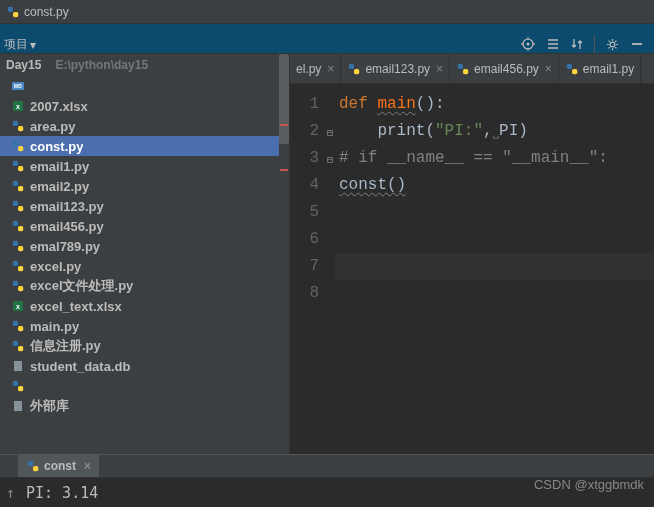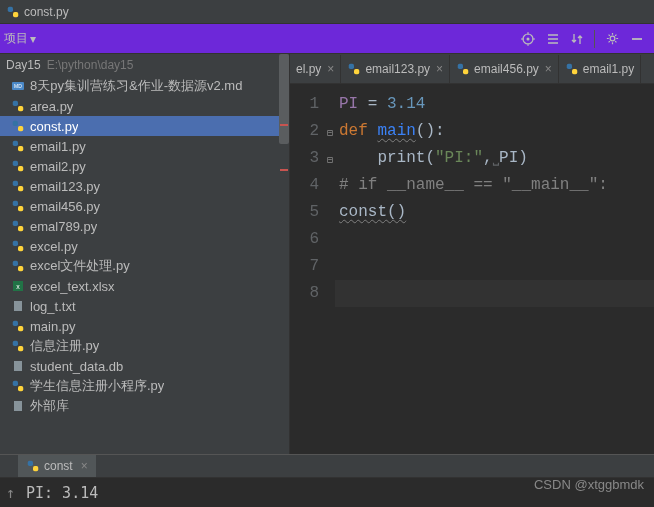--- a/index.html
+++ b/index.html
@@ -11,37 +11,38 @@
   overflow: hidden;
 }
 .titlebar {
   height: 24px; background: #3c3f41;
   display: flex; align-items: center;
   border-bottom: 1px solid #323232;
 }
 .titlebar .fileicon { margin-left: 6px; }
 .titlebar .title { margin-left: 4px; font-size: 12px; color: #bbbbbb; }
 .toolbar {
-  height: 30px; background: #6d28d9;
-  display: flex; align-items: center;
+  height: 30px; background: #0c4a6e;
+  display: flex; align-items: flex-end;
   border-bottom: 1px solid #323232;
   padding: 0 4px;
 }
 .toolbar .left { display: flex; align-items: center; gap: 4px; }
 .toolbar .spacer { width: 100px; }
 .toolbar .icons { display: flex; align-items: center; gap: 10px; margin-left: auto; margin-right: 6px; }
 .toolbar .icons > span, .toolbar .icons > div { cursor: pointer; }
 .sep { width: 1px; height: 18px; background: #555; }
 .dropdown { display: flex; align-items: center; gap: 2px; font-size: 12px; }
 .main { display: flex; height: 400px; }
 .sidebar {
   width: 290px; background: #3c3f41;
   border-right: 1px solid #323232;
   display: flex; flex-direction: column;
   position: relative;
+  font-weight: bold;
 }
 .sidebar .bc {
   height: 22px; display: flex; align-items: center;
   padding: 0 6px; font-size: 12px; color: #888;
 }
 .sidebar .bc .root { color: #bbbbbb; }
 .tree { flex: 1; overflow-y: auto; position: relative; font-size: 13px; }
 .tree-item {
   height: 20px; display: flex; align-items: center;
   padding-left: 10px; gap: 4px; cursor: pointer;
@@ -64,30 +65,30 @@
 }
 .tab .close { font-size: 12px; color: #888; margin-left: 2px; }
 .editor { flex: 1; display: flex; font-family: "Consolas", "Courier New", monospace; font-size: 16px; line-height: 27px; }
 .gutter { width: 45px; text-align: right; color: #606366; padding-right: 16px; position: relative; }
 .gutter .line { height: 27px; }
 .gutter .fold { position: absolute; right: 2px; color: #888; font-size: 10px; }
 .code { flex: 1; position: relative; }
 .code .line { height: 27px; white-space: pre; padding-left: 4px; }
 .code .cursor-line { background: #323232; }
 .kw { color: #cc7832; }
-.fn { color: #3b82f6; }
+.fn { color: #f97316; }
 .num { color: #6897bb; }
 .str { color: #6a8759; }
 .com { color: #808080; }
 .var { color: #9876aa; }
 .txt { color: #a9b7c6; }
 .bottom-tab {
   height: 24px; background: #3c3f41;
   display: flex; align-items: center;
-  border-top: 1px solid #555; border-bottom: 1px solid #323232;
+  border-top: 1px solid #555; border-bottom: 1px solid #323232; font-weight: bold;
 }
 .run-tab {
   height: 22px; display: flex; align-items: center; gap: 4px;
   padding: 0 8px; background: #515658;
   margin-left: 18px; font-size: 12px;
 }
 .run-tab .close { color: #888; margin-left: 4px; }
 .console {
   height: 29px; background: #2b2b2b;
   display: flex; align-items: center;
@@ -156,164 +157,163 @@
           <line x1="2" y1="7" x2="12" y2="7" stroke="#bbb" stroke-width="1.8"></line>
         </svg>
       </span>
   </div>
 </div>
 
 <div class="main">
   <div class="sidebar">
     <div class="bc">
       <span class="root">Day15</span>
-      <span style="margin-left:6px;color:#777">E:\python\day15</span>
+      <span style="margin-left:14px;color:#777">E:\python\day15</span>
     </div>
     <div class="tree" id="tree">
         <div class="tree-item">
           <span class="fileicon">
             <svg width="14" height="14" viewBox="0 0 14 14">
               <rect x="1" y="3" width="12" height="8" rx="1" fill="#4a88c7"></rect>
               <text x="7" y="9" font-size="5" fill="#fff" text-anchor="middle">MD</text>
             </svg>
           </span>
-          <span class="label">8天py集训营练习&amp;作业-数据源v2.md</span>
-        </div>
-        <div class="tree-item">
-          <span class="fileicon">
-            <svg width="14" height="14" viewBox="0 0 16 16">
-              <rect x="2" y="2" width="6" height="6" rx="2" fill="#3572A5"></rect>
-              <rect x="8" y="8" width="6" height="6" rx="2" fill="#FFD43B"></rect>
-            </svg>
-          </span>
-          <span class="label">area.py</span>
-        </div>
-        <div class="tree-item selected">
-          <span class="fileicon">
-            <svg width="14" height="14" viewBox="0 0 16 16">
-              <rect x="2" y="2" width="6" height="6" rx="2" fill="#3572A5"></rect>
-              <rect x="8" y="8" width="6" height="6" rx="2" fill="#FFD43B"></rect>
-            </svg>
-          </span>
-          <span class="label">const.py</span>
-        </div>
-        <div class="tree-item">
-          <span class="fileicon">
-            <svg width="14" height="14" viewBox="0 0 16 16">
-              <rect x="2" y="2" width="6" height="6" rx="2" fill="#3572A5"></rect>
-              <rect x="8" y="8" width="6" height="6" rx="2" fill="#FFD43B"></rect>
-            </svg>
-          </span>
-          <span class="label">email1.py</span>
-        </div>
-        <div class="tree-item">
-          <span class="fileicon">
-            <svg width="14" height="14" viewBox="0 0 16 16">
-              <rect x="2" y="2" width="6" height="6" rx="2" fill="#3572A5"></rect>
-              <rect x="8" y="8" width="6" height="6" rx="2" fill="#FFD43B"></rect>
-            </svg>
-          </span>
-          <span class="label">email2.py</span>
-        </div>
-        <div class="tree-item">
-          <span class="fileicon">
-            <svg width="14" height="14" viewBox="0 0 16 16">
-              <rect x="2" y="2" width="6" height="6" rx="2" fill="#3572A5"></rect>
-              <rect x="8" y="8" width="6" height="6" rx="2" fill="#FFD43B"></rect>
-            </svg>
-          </span>
-          <span class="label">email123.py</span>
-        </div>
-        <div class="tree-item">
-          <span class="fileicon">
-            <svg width="14" height="14" viewBox="0 0 16 16">
-              <rect x="2" y="2" width="6" height="6" rx="2" fill="#3572A5"></rect>
-              <rect x="8" y="8" width="6" height="6" rx="2" fill="#FFD43B"></rect>
-            </svg>
-          </span>
-          <span class="label">email456.py</span>
-        </div>
-        <div class="tree-item">
-          <span class="fileicon">
-            <svg width="14" height="14" viewBox="0 0 16 16">
-              <rect x="2" y="2" width="6" height="6" rx="2" fill="#3572A5"></rect>
-              <rect x="8" y="8" width="6" height="6" rx="2" fill="#FFD43B"></rect>
-            </svg>
-          </span>
-          <span class="label">emal789.py</span>
-        </div>
-        <div class="tree-item">
-          <span class="fileicon">
-            <svg width="14" height="14" viewBox="0 0 16 16">
-              <rect x="2" y="2" width="6" height="6" rx="2" fill="#3572A5"></rect>
-              <rect x="8" y="8" width="6" height="6" rx="2" fill="#FFD43B"></rect>
-            </svg>
-          </span>
-          <span class="label">excel.py</span>
-        </div>
-        <div class="tree-item">
-          <span class="fileicon">
-            <svg width="14" height="14" viewBox="0 0 16 16">
-              <rect x="2" y="2" width="6" height="6" rx="2" fill="#3572A5"></rect>
-              <rect x="8" y="8" width="6" height="6" rx="2" fill="#FFD43B"></rect>
-            </svg>
-          </span>
-          <span class="label">excel文件处理.py</span>
         </div>
         <div class="tree-item">
           <span class="fileicon">
             <svg width="14" height="14" viewBox="0 0 14 14">
               <rect x="2" y="2" width="10" height="10" fill="#217346"></rect>
               <text x="7" y="10" font-size="7" fill="#fff" text-anchor="middle">x</text>
             </svg>
           </span>
+          <span class="label">2007.xlsx</span>
+        </div>
+        <div class="tree-item">
+          <span class="fileicon">
+            <svg width="14" height="14" viewBox="0 0 16 16">
+              <rect x="2" y="2" width="6" height="6" rx="2" fill="#3572A5"></rect>
+              <rect x="8" y="8" width="6" height="6" rx="2" fill="#FFD43B"></rect>
+            </svg>
+          </span>
+          <span class="label">area.py</span>
+        </div>
+        <div class="tree-item selected">
+          <span class="fileicon">
+            <svg width="14" height="14" viewBox="0 0 16 16">
+              <rect x="2" y="2" width="6" height="6" rx="2" fill="#3572A5"></rect>
+              <rect x="8" y="8" width="6" height="6" rx="2" fill="#FFD43B"></rect>
+            </svg>
+          </span>
+          <span class="label">const.py</span>
+        </div>
+        <div class="tree-item">
+          <span class="fileicon">
+            <svg width="14" height="14" viewBox="0 0 16 16">
+              <rect x="2" y="2" width="6" height="6" rx="2" fill="#3572A5"></rect>
+              <rect x="8" y="8" width="6" height="6" rx="2" fill="#FFD43B"></rect>
+            </svg>
+          </span>
+          <span class="label">email1.py</span>
+        </div>
+        <div class="tree-item">
+          <span class="fileicon">
+            <svg width="14" height="14" viewBox="0 0 16 16">
+              <rect x="2" y="2" width="6" height="6" rx="2" fill="#3572A5"></rect>
+              <rect x="8" y="8" width="6" height="6" rx="2" fill="#FFD43B"></rect>
+            </svg>
+          </span>
+          <span class="label">email2.py</span>
+        </div>
+        <div class="tree-item">
+          <span class="fileicon">
+            <svg width="14" height="14" viewBox="0 0 16 16">
+              <rect x="2" y="2" width="6" height="6" rx="2" fill="#3572A5"></rect>
+              <rect x="8" y="8" width="6" height="6" rx="2" fill="#FFD43B"></rect>
+            </svg>
+          </span>
+          <span class="label">email123.py</span>
+        </div>
+        <div class="tree-item">
+          <span class="fileicon">
+            <svg width="14" height="14" viewBox="0 0 16 16">
+              <rect x="2" y="2" width="6" height="6" rx="2" fill="#3572A5"></rect>
+              <rect x="8" y="8" width="6" height="6" rx="2" fill="#FFD43B"></rect>
+            </svg>
+          </span>
+          <span class="label">email456.py</span>
+        </div>
+        <div class="tree-item">
+          <span class="fileicon">
+            <svg width="14" height="14" viewBox="0 0 16 16">
+              <rect x="2" y="2" width="6" height="6" rx="2" fill="#3572A5"></rect>
+              <rect x="8" y="8" width="6" height="6" rx="2" fill="#FFD43B"></rect>
+            </svg>
+          </span>
+          <span class="label">emal789.py</span>
+        </div>
+        <div class="tree-item">
+          <span class="fileicon">
+            <svg width="14" height="14" viewBox="0 0 16 16">
+              <rect x="2" y="2" width="6" height="6" rx="2" fill="#3572A5"></rect>
+              <rect x="8" y="8" width="6" height="6" rx="2" fill="#FFD43B"></rect>
+            </svg>
+          </span>
+          <span class="label">excel.py</span>
+        </div>
+        <div class="tree-item">
+          <span class="fileicon">
+            <svg width="14" height="14" viewBox="0 0 16 16">
+              <rect x="2" y="2" width="6" height="6" rx="2" fill="#3572A5"></rect>
+              <rect x="8" y="8" width="6" height="6" rx="2" fill="#FFD43B"></rect>
+            </svg>
+          </span>
+          <span class="label">excel文件处理.py</span>
+        </div>
+        <div class="tree-item">
+          <span class="fileicon">
+            <svg width="14" height="14" viewBox="0 0 14 14">
+              <rect x="2" y="2" width="10" height="10" fill="#217346"></rect>
+              <text x="7" y="10" font-size="7" fill="#fff" text-anchor="middle">x</text>
+            </svg>
+          </span>
           <span class="label">excel_text.xlsx</span>
+        </div>
+        <div class="tree-item">
+          <span class="fileicon">
+            <svg width="14" height="14" viewBox="0 0 16 16">
+              <rect x="2" y="2" width="6" height="6" rx="2" fill="#3572A5"></rect>
+              <rect x="8" y="8" width="6" height="6" rx="2" fill="#FFD43B"></rect>
+            </svg>
+          </span>
+          <span class="label">main.py</span>
+        </div>
+        <div class="tree-item">
+          <span class="fileicon">
+            <svg width="14" height="14" viewBox="0 0 16 16">
+              <rect x="2" y="2" width="6" height="6" rx="2" fill="#3572A5"></rect>
+              <rect x="8" y="8" width="6" height="6" rx="2" fill="#FFD43B"></rect>
+            </svg>
+          </span>
+          <span class="label">信息注册.py</span>
         </div>
         <div class="tree-item">
           <span class="fileicon">
             <svg width="14" height="14" viewBox="0 0 14 14">
               <rect x="3" y="2" width="8" height="10" fill="#87939a"></rect>
             </svg>
           </span>
-          <span class="label">log_t.txt</span>
-        </div>
-        <div class="tree-item">
-          <span class="fileicon">
-            <svg width="14" height="14" viewBox="0 0 16 16">
-              <rect x="2" y="2" width="6" height="6" rx="2" fill="#3572A5"></rect>
-              <rect x="8" y="8" width="6" height="6" rx="2" fill="#FFD43B"></rect>
-            </svg>
-          </span>
-          <span class="label">main.py</span>
-        </div>
-        <div class="tree-item">
-          <span class="fileicon">
-            <svg width="14" height="14" viewBox="0 0 16 16">
-              <rect x="2" y="2" width="6" height="6" rx="2" fill="#3572A5"></rect>
-              <rect x="8" y="8" width="6" height="6" rx="2" fill="#FFD43B"></rect>
-            </svg>
-          </span>
-          <span class="label">信息注册.py</span>
-        </div>
-        <div class="tree-item">
-          <span class="fileicon">
-            <svg width="14" height="14" viewBox="0 0 14 14">
-              <rect x="3" y="2" width="8" height="10" fill="#87939a"></rect>
-            </svg>
-          </span>
           <span class="label">student_data.db</span>
         </div>
         <div class="tree-item">
           <span class="fileicon">
             <svg width="14" height="14" viewBox="0 0 16 16">
               <rect x="2" y="2" width="6" height="6" rx="2" fill="#3572A5"></rect>
               <rect x="8" y="8" width="6" height="6" rx="2" fill="#FFD43B"></rect>
             </svg>
           </span>
-          <span class="label">学生信息注册小程序.py</span>
         </div>
         <div class="tree-item">
           <span class="fileicon">
             <svg width="14" height="14" viewBox="0 0 14 14">
               <rect x="3" y="2" width="8" height="10" fill="#87939a"></rect>
             </svg>
           </span>
           <span class="label">外部库</span>
         </div>
       </div>
@@ -367,21 +367,20 @@
           <div class="line">3</div>
           <div class="line">4</div>
           <div class="line">5</div>
           <div class="line">6</div>
           <div class="line">7</div>
           <div class="line">8</div>
           <div class="fold" style="top: 29px;">⊟</div>
           <div class="fold" style="top: 56px;">⊟</div>
         </div>
       <div class="code" id="code">
-          <div class="line"><span class="var">PI</span><span class="txt"> = </span><span class="num">3.14</span></div>
           <div class="line"><span class="kw">def</span><span class="txt"> </span><span class="fn underline-err">main</span><span class="txt">():</span></div>
           <div class="line"><span class="txt">    </span><span class="txt">print(</span><span class="str">"PI:"</span><span class="txt">,</span><span style="color:#606366">⎵</span><span class="txt">PI)</span></div>
           <div class="line"><span class="com"># if __name__ == "__main__":</span></div>
           <div class="line"><span class="txt underline-err">const()</span></div>
           <div class="line"></div>
           <div class="line"></div>
           <div class="line cursor-line"></div>
         </div>
     </div>
   </div>

